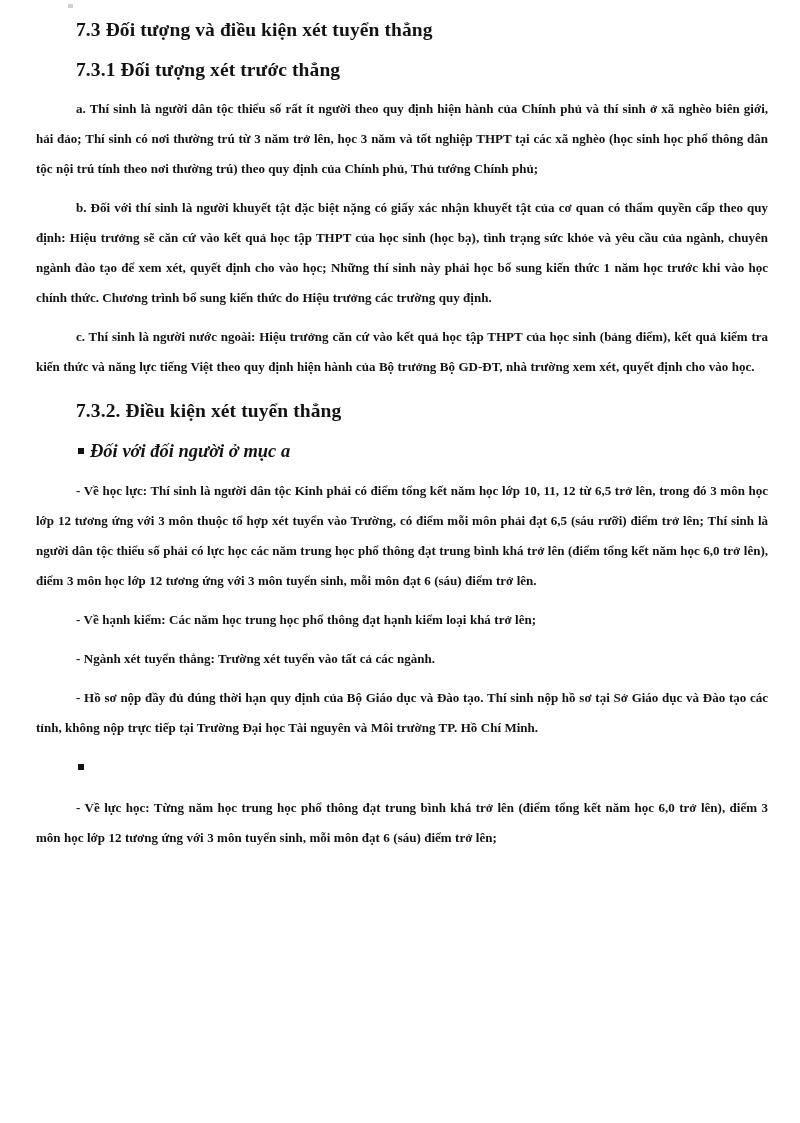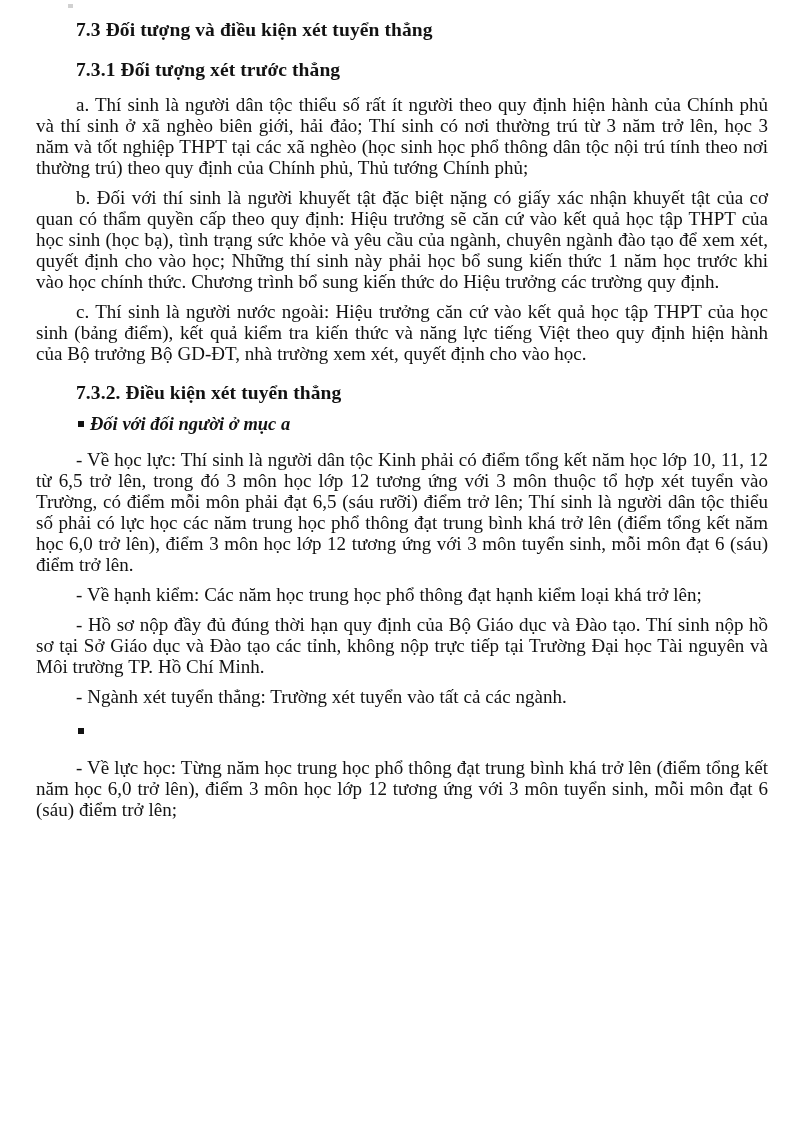--- a/index.html
+++ b/index.html
@@ -48,21 +48,21 @@
     font-weight: bold;
     font-size: 19.5px;
     line-height: 31.5px;
     margin: 0;
     padding: 0 0 0 40px;
     text-align: left;
     letter-spacing: .1px;
   }
   .heading-l1 { margin-bottom: 8px; }
   .heading-l2 { margin-bottom: 9px; }
-  .heading-l2b { margin-top: 13px; }
+  .heading-l2b { margin-top: 13px; margin-bottom: 9px; }
 
   
   .bullet-line {
     font-weight: bold;
     font-style: italic;
     font-size: 18.5px;
     line-height: 31.5px;
     margin: 0 0 9px 0;
     padding: 0 0 0 42px;
     display: block;
@@ -72,28 +72,29 @@
     width: 6px;
     height: 6px;
     background: #121212;
     vertical-align: 3px;
     margin-right: 6px;
   }
   .bullet-line .bullet-text { display: inline; }
 
   
   .para {
-    font-size: 19px;
-    line-height: 21px;
+    font-size: 13px;
+    line-height: 30px;
     margin: 0 0 9px 0;
     text-align: justify;
     text-justify: inter-word;
     text-indent: 40px;
     word-spacing: .2px;
     hyphens: none;
+    font-weight: bold;
   }
   .para:last-child { margin-bottom: 13px; }
 
   
   .para.short { text-align: left; }
 </style>
 </head>
 <body>
 
 <div class="page">
@@ -113,22 +114,22 @@
     <p class="para">c. Thí sinh là người nước ngoài: Hiệu trưởng căn cứ vào kết quả học tập THPT của học sinh (bảng điểm), kết quả kiểm tra kiến thức và năng lực tiếng Việt theo quy định hiện hành của Bộ trưởng Bộ GD-ĐT, nhà trường xem xét, quyết định cho vào học.</p>
 
     <h2 class="heading heading-l2b">7.3.2. Điều kiện xét tuyển thẳng</h2>
 
     <p class="bullet-line"><span class="sq"></span><span class="bullet-text">Đối với đối người ở mục a</span></p>
 
     <p class="para">- Về học lực: Thí sinh là người dân tộc Kinh phải có điểm tổng kết năm học lớp 10, 11, 12 từ 6,5 trở lên, trong đó 3 môn học lớp 12 tương ứng với 3 môn thuộc tổ hợp xét tuyển vào Trường, có điểm mỗi môn phải đạt 6,5 (sáu rưỡi) điểm  trở lên; Thí sinh là người dân tộc thiểu số phải có lực học các năm trung học phổ thông đạt trung bình khá trở lên (điểm tổng kết năm học 6,0 trở lên), điểm 3 môn học lớp 12 tương ứng với 3 môn tuyển sinh, mỗi môn đạt 6 (sáu) điểm trở lên.</p>
 
     <p class="para short">- Về hạnh kiểm: Các năm học trung học phổ thông đạt hạnh kiểm loại khá trở lên;</p>
 
+    <p class="para short">- Ngành xét tuyển thẳng: Trường xét tuyển vào tất cả các ngành.</p>
+
     <p class="para">- Hồ sơ nộp đầy đủ đúng thời hạn quy định của Bộ Giáo dục và Đào tạo. Thí sinh nộp hồ sơ tại Sở Giáo dục và Đào tạo các tỉnh, không nộp trực tiếp tại Trường Đại học Tài nguyên và Môi trường TP. Hồ Chí Minh.</p>
-
-    <p class="para short">- Ngành xét tuyển thẳng: Trường xét tuyển vào tất cả các ngành.</p>
 
     <p class="bullet-line"><span class="sq"></span></p>
 
     <p class="para">- Về lực học: Từng năm học trung học phổ thông đạt trung bình khá trở lên (điểm tổng kết năm học 6,0 trở lên), điểm 3 môn học lớp 12 tương ứng với 3 môn tuyển sinh, mỗi môn đạt 6 (sáu) điểm trở lên;</p>
 
   </div>
 </div>
 
 </body></html>

